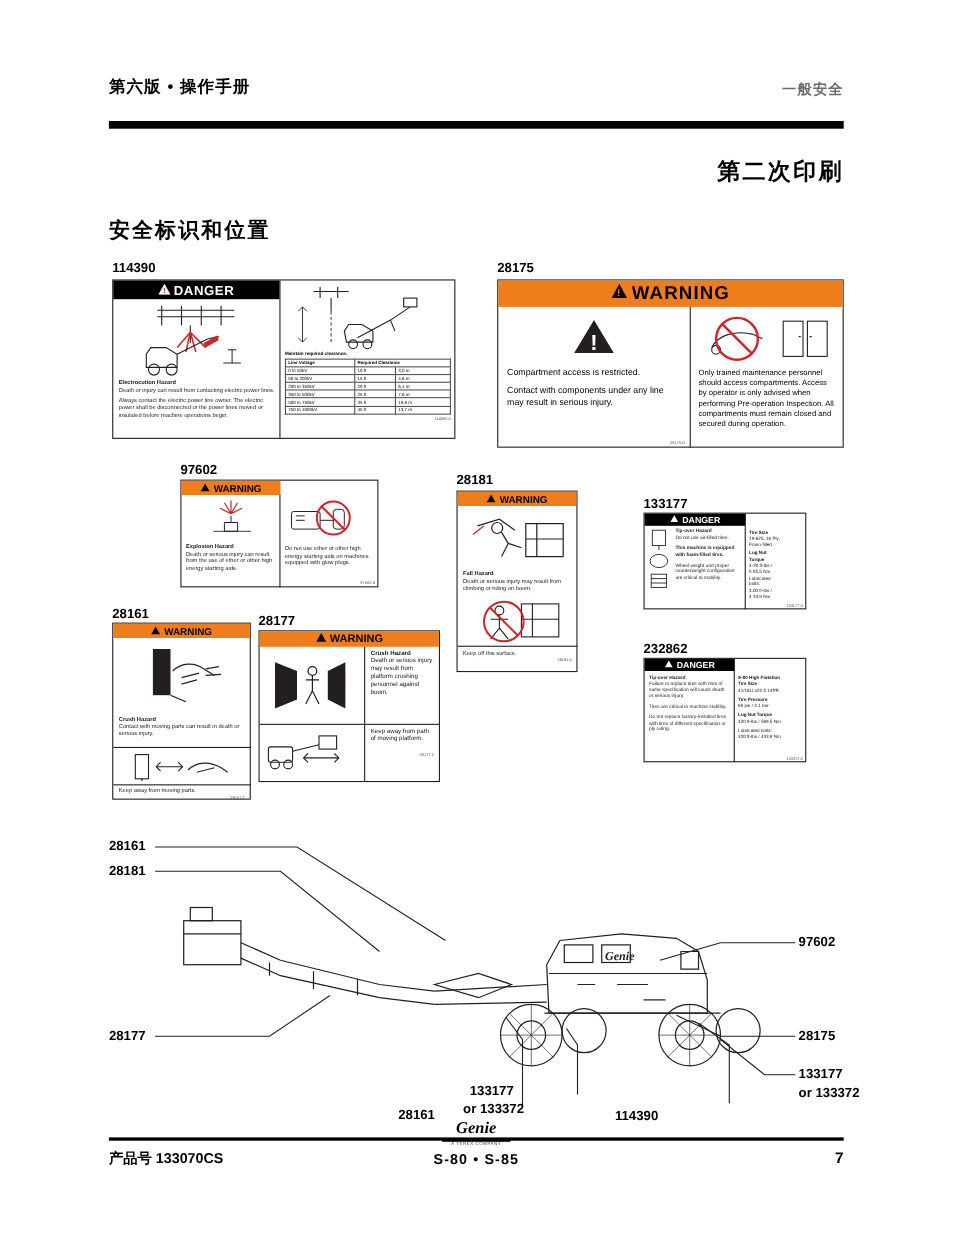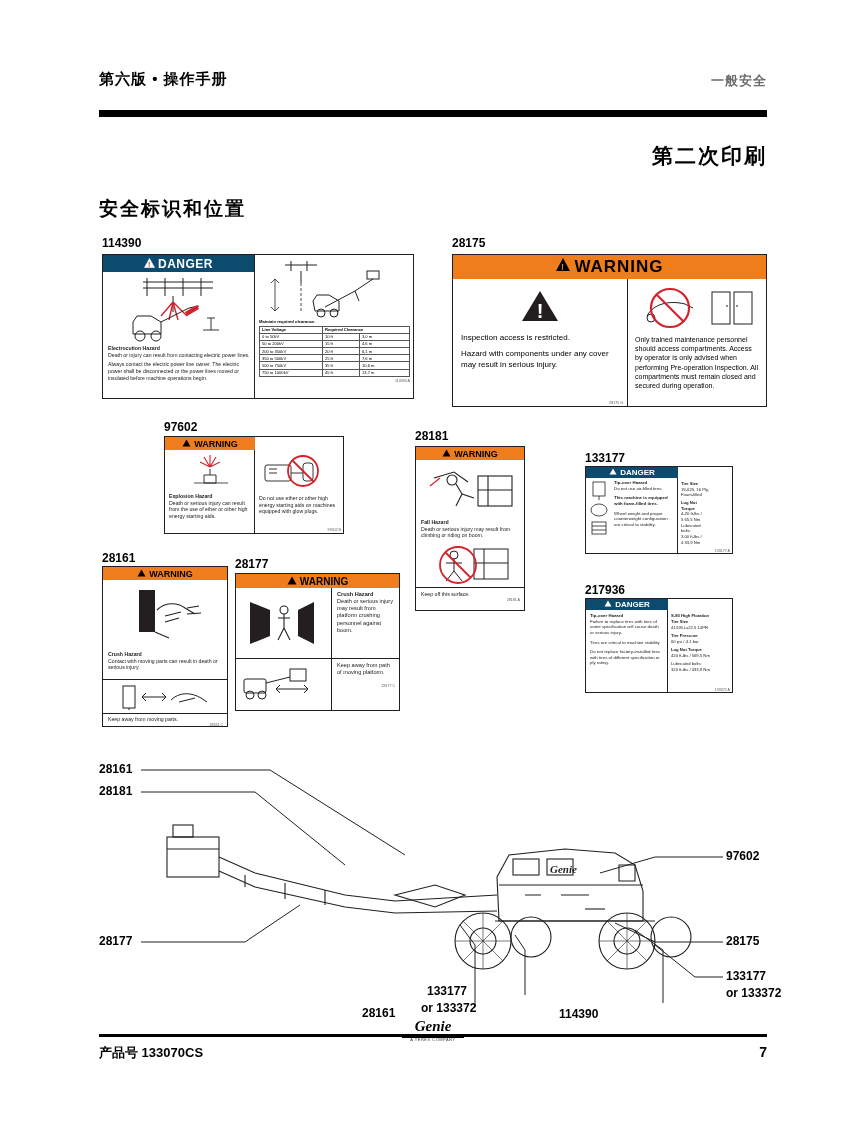--- a/index.html
+++ b/index.html
@@ -24,21 +24,21 @@
   .ftr-right{position:absolute;right:99px;top:1044px;font-size:14px;font-weight:700;}
   .genie-logo{position:absolute;left:50%;transform:translateX(-50%);top:1018px;text-align:center;}
   .genie-word{font-family:"Liberation Serif", serif;font-style:italic;font-weight:700;font-size:15px;letter-spacing:0px;}
   .genie-sub{font-size:4px;letter-spacing:.5px;color:#333;margin-top:-1px;}
   .genie-bar{width:62px;height:2px;background:#000;margin:1px auto 0;}
 
   
   .decal-id{position:absolute;font-size:12px;font-weight:700;color:#000;}
   .decal{position:absolute;border:1px solid #231f20;background:#fff;box-sizing:border-box;}
   .bar{display:flex;align-items:center;justify-content:center;font-weight:700;color:#fff;box-sizing:border-box;}
-  .bar-danger{background:#0c4a6e;}
+  .bar-danger{background:#000000;}
   .bar-warn{background:#f07d1b;color:#000;}
   .bar .tri{margin-right:3px;}
   .decal-body{padding:4px 5px;box-sizing:border-box;}
   .txt{font-size:5.2px;line-height:1.28;color:#1a1a1a;}
   .txt b{font-weight:700;}
   .tiny{font-size:3.6px;color:#555;}
   .cell{position:absolute;box-sizing:border-box;}
 
   table.clr{border-collapse:collapse;width:100%;font-size:4.1px;}
   table.clr td,table.clr th{border:.4px solid #555;padding:.6px 2px;text-align:left;font-weight:400;}
@@ -184,22 +184,22 @@
       </span>
       <span>WARNING</span>
     </div>
     <div style="position:absolute;top:24px;left:0;width:175px;height:128px;border-right:1px solid #231f20;box-sizing:border-box;padding:6px 8px;">
       <div style="text-align:center;margin:4px 0 6px;">
         <svg width="40" height="34" viewBox="0 0 40 34">
             <polygon points="20,2 38,32 2,32" fill="#231f20"></polygon>
             <text x="20" y="29" font-size="20" text-anchor="middle" fill="#fff" font-family="Liberation Sans" font-weight="bold">!</text>
           </svg>
       </div>
-      <div style="font-size:8px;line-height:1.3;">Inspection access is restricted.</div>
-      <div style="font-size:8px;line-height:1.3;margin-top:6px;">Hazard with components under any cover may result in serious injury.</div>
+      <div style="font-size:8px;line-height:1.3;">Compartment access is restricted.</div>
+      <div style="font-size:8px;line-height:1.3;margin-top:6px;">Contact with components under any line may result in serious injury.</div>
       <div class="tiny" style="position:absolute;right:4px;bottom:2px;">28175  G</div>
     </div>
     <div style="position:absolute;top:24px;left:175px;width:139px;height:128px;box-sizing:border-box;padding:6px 7px;">
       <div style="display:flex;justify-content:space-around;align-items:center;height:46px;">
         <svg width="62" height="44" viewBox="0 0 62 44">
           <g stroke="#231f20" fill="none" stroke-width="1">
             <path d="M8 30 C14 18 30 14 46 18"></path>
             <path d="M46 18 L54 22"></path>
             <circle cx="12" cy="32" r="4"></circle>
           </g>
@@ -361,21 +361,21 @@
         <div>5 65,5 Nm</div>
         <div>Lubricated</div>
         <div>bolts:</div>
         <div>3.00 ft-lbs /</div>
         <div>4 33,9 Nm</div>
       </div>
       <div class="tiny" style="position:absolute;right:3px;bottom:1px;">133177  A</div>
     </div>
   </div>
 
-  <div class="decal-id" style="left:585px;top:583px;">217936</div>
+  <div class="decal-id" style="left:585px;top:583px;">232862</div>
   <div class="decal" style="left:585px;top:598px;width:148px;height:95px;">
     <div class="bar bar-danger" style="width:82px;height:11px;font-size:8px;">
       <span class="tri">
         <svg width="8" height="7" viewBox="0 0 8 7">
             <polygon points="4,0.5 7.5,6.5 0.5,6.5" fill="#fff"></polygon>
           </svg>
       </span>
       <span>DANGER</span>
     </div>
     <div style="position:absolute;top:11px;left:0;width:82px;height:83px;border-right:1px solid #231f20;box-sizing:border-box;padding:3px 4px;">
@@ -563,15 +563,16 @@
   <div class="lbl" style="left:421px;top:1001px;">or 133372</div>
   <div class="lbl" style="left:559px;top:1007px;">114390</div>
 
   <div class="genie-logo">
     <div class="genie-word">Genie</div>
     <div class="genie-bar"></div>
     <div class="genie-sub">A TEREX COMPANY</div>
   </div>
   <div class="ftr-rule"></div>
   <div class="ftr-left">产品号  133070CS</div>
+  <div class="ftr-center">S-80 • S-85</div>
   <div class="ftr-right">7</div>
 
 </div>
 
 </body></html>

